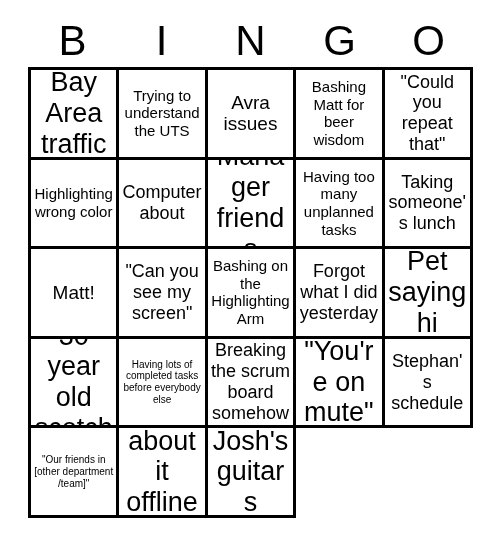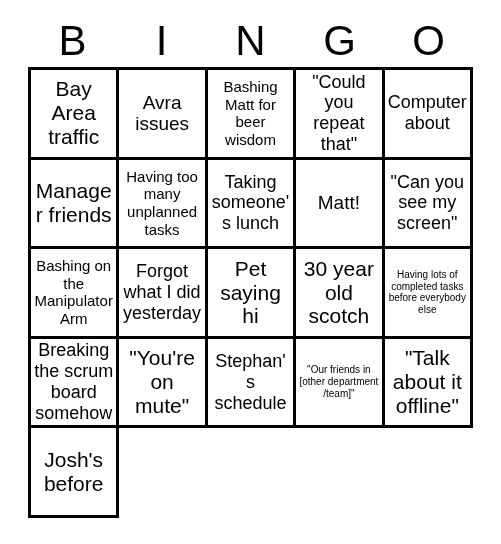--- a/index.html
+++ b/index.html
@@ -74,21 +74,21 @@
     display: block;
     width: 100%;
     line-height: 1.13;
     word-wrap: break-word;
     overflow-wrap: break-word;
     hyphens: none;
   }
 
   
   .sz-xl  { font-size: 19px; line-height: 1.14; }
-  .sz-lg  { font-size: 21px; line-height: 1.14; text-align: center; }
+  .sz-lg  { font-size: 27px; line-height: 1.14; text-align: center; }
   .sz-md  { font-size: 18px; line-height: 1.16; }
   .sz-sm  { font-size: 15px; line-height: 1.18; }
   .sz-xs  { font-size: 10px; line-height: 1.18; }
 </style>
 </head>
 <body>
 
 <div id="card-root">
 
   <div id="bingo-header">
@@ -98,28 +98,34 @@
     <div class="header-letter">G</div>
     <div class="header-letter">O</div>
   </div>
 
   <div id="bingo-grid">
 
     <div class="bingo-cell">
         <span class="cell-text sz-lg">Bay Area traffic</span>
       </div>
     <div class="bingo-cell">
+        <span class="cell-text sz-sm">Trying to understand the UTS</span>
+      </div>
+    <div class="bingo-cell">
         <span class="cell-text sz-xl">Avra issues</span>
       </div>
     <div class="bingo-cell">
         <span class="cell-text sz-sm">Bashing Matt for beer wisdom</span>
       </div>
 
     <div class="bingo-cell">
         <span class="cell-text sz-md">"Could you repeat that"</span>
+      </div>
+    <div class="bingo-cell">
+        <span class="cell-text sz-sm">Highlighting wrong color</span>
       </div>
     <div class="bingo-cell">
         <span class="cell-text sz-md">Computer about</span>
       </div>
     <div class="bingo-cell">
         <span class="cell-text sz-lg">Manager friends</span>
       </div>
 
     <div class="bingo-cell">
         <span class="cell-text sz-sm">Having too many unplanned tasks</span>
@@ -127,21 +133,21 @@
     <div class="bingo-cell">
         <span class="cell-text sz-md">Taking someone's lunch</span>
       </div>
     <div class="bingo-cell">
         <span class="cell-text sz-xl">Matt!</span>
       </div>
     <div class="bingo-cell">
         <span class="cell-text sz-md">"Can you see my screen"</span>
       </div>
     <div class="bingo-cell">
-        <span class="cell-text sz-sm">Bashing on the Manipulator Arm</span>
+        <span class="cell-text sz-sm">Bashing on the Highlighting Arm</span>
       </div>
 
     <div class="bingo-cell">
         <span class="cell-text sz-md">Forgot what I did yesterday</span>
       </div>
     <div class="bingo-cell">
         <span class="cell-text sz-lg">Pet saying hi</span>
       </div>
     <div class="bingo-cell">
         <span class="cell-text sz-lg">30 year old scotch</span>
@@ -159,17 +165,17 @@
     <div class="bingo-cell">
         <span class="cell-text sz-md">Stephan's schedule</span>
       </div>
     <div class="bingo-cell">
         <span class="cell-text sz-xs">"Our friends in [other department /team]"</span>
       </div>
     <div class="bingo-cell">
         <span class="cell-text sz-lg">"Talk about it offline"</span>
       </div>
     <div class="bingo-cell">
-        <span class="cell-text sz-lg">Josh's before</span>
+        <span class="cell-text sz-lg">Josh's guitars</span>
       </div>
   </div>
 
 </div>
 
 </body></html>

